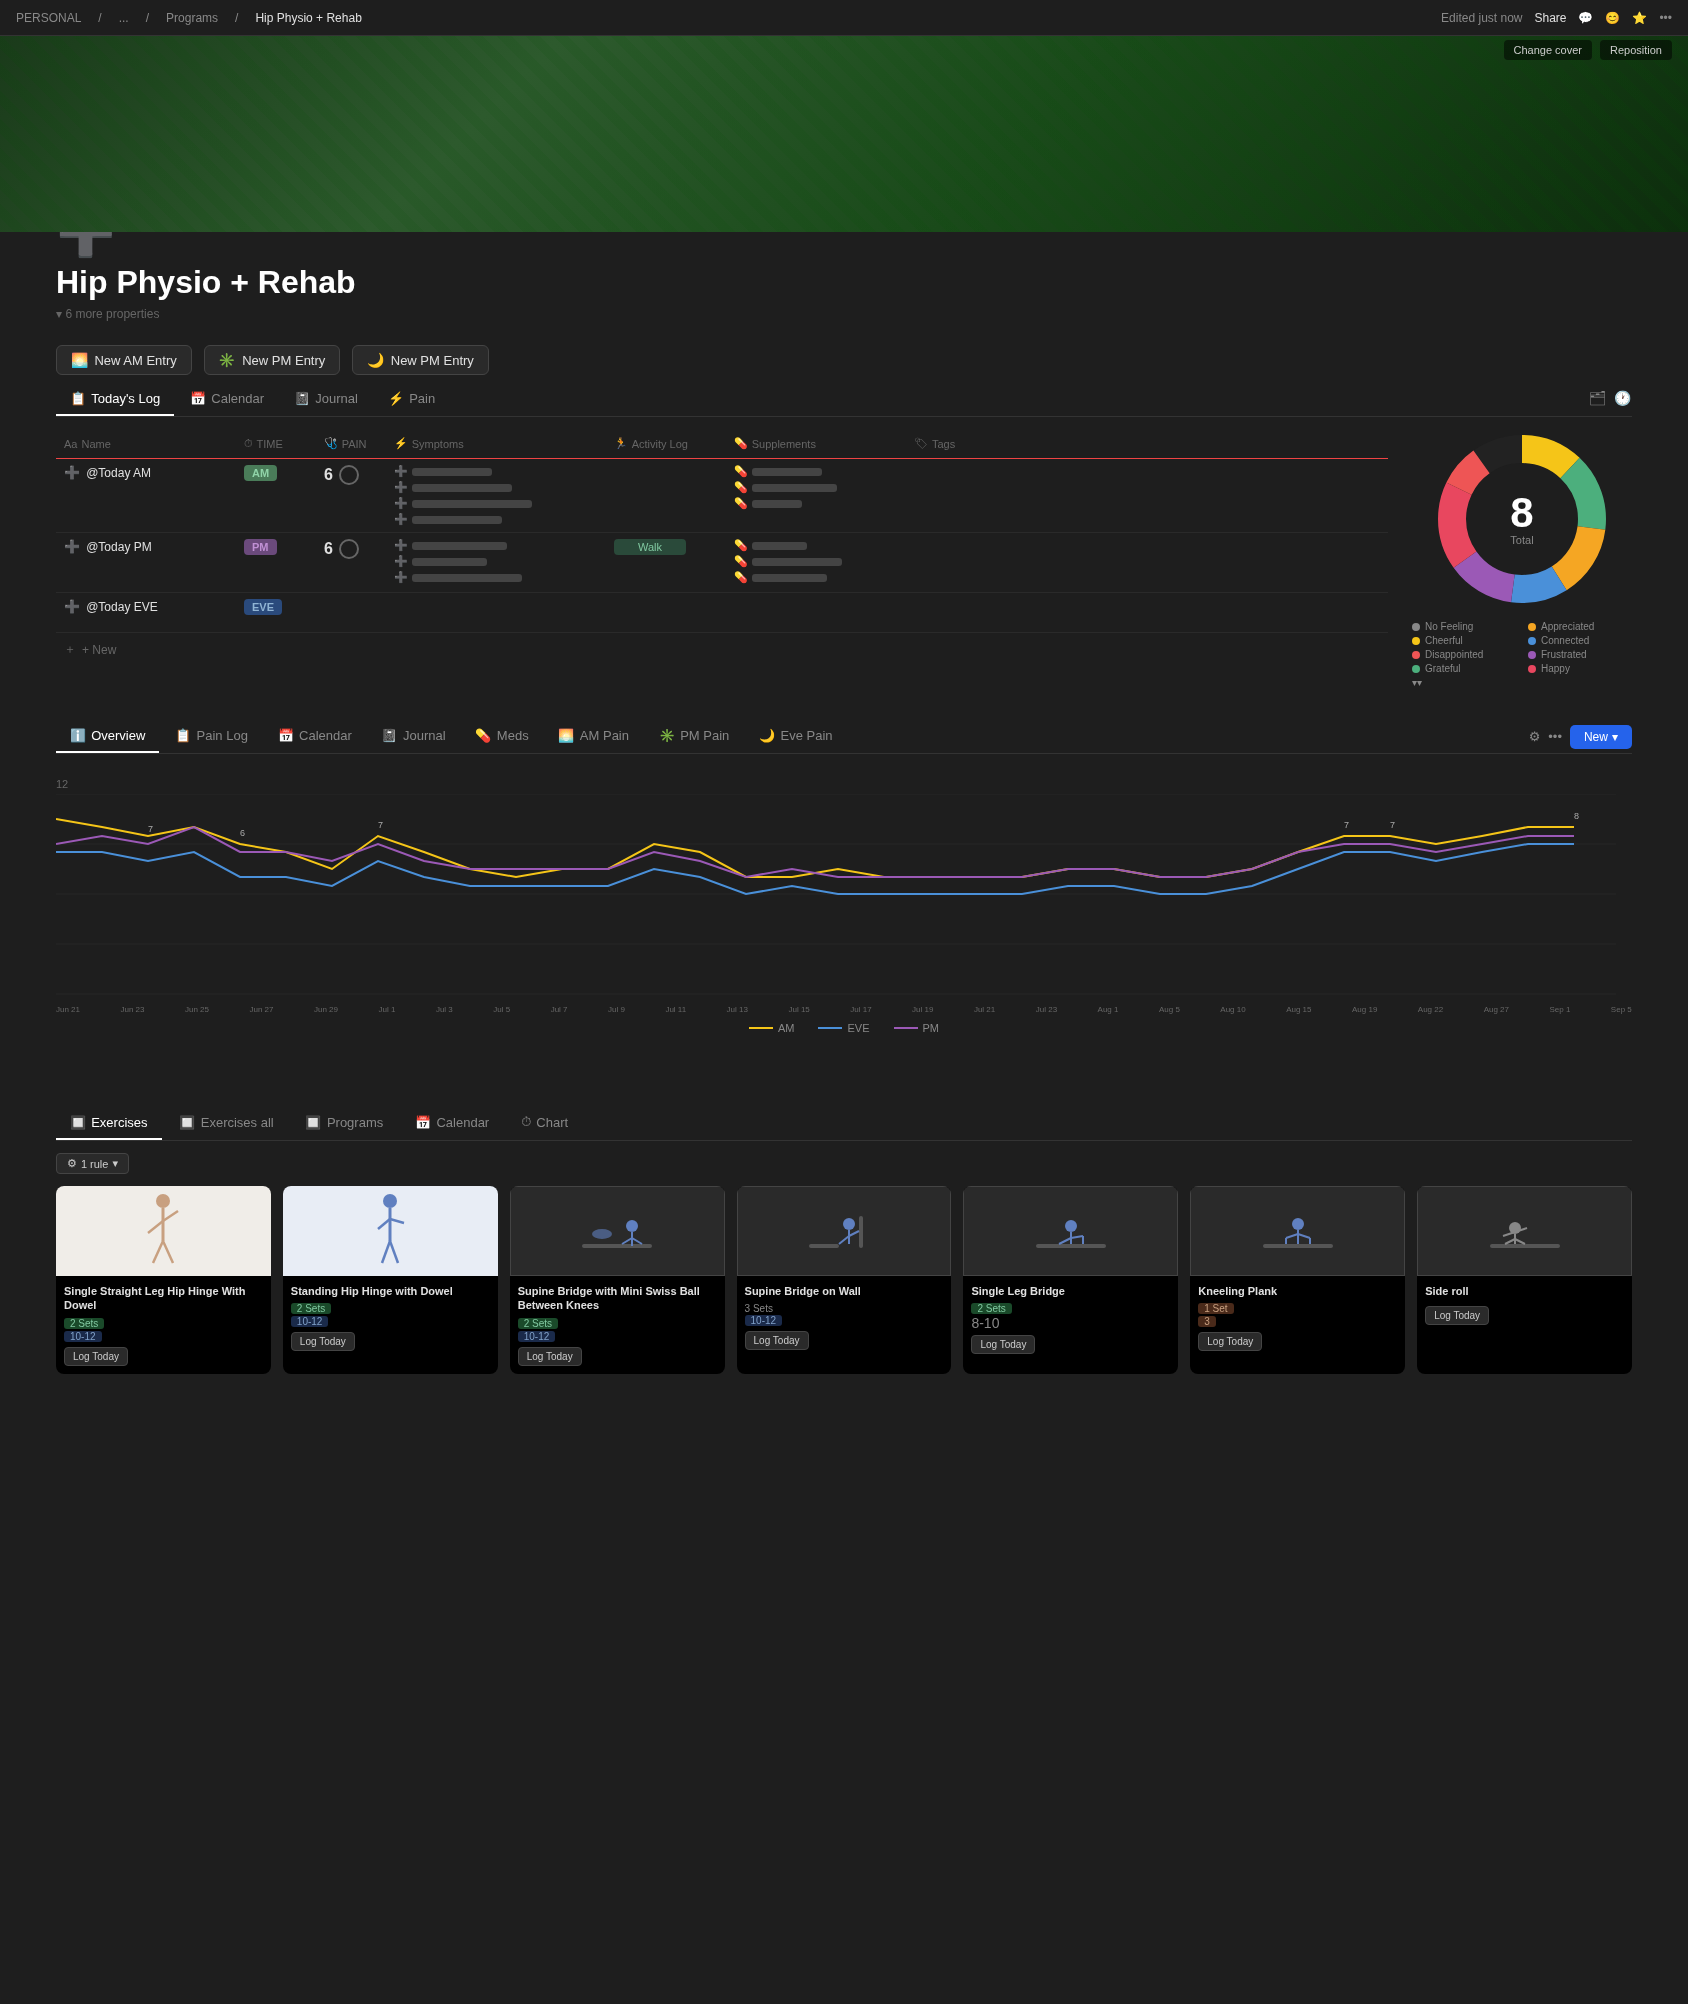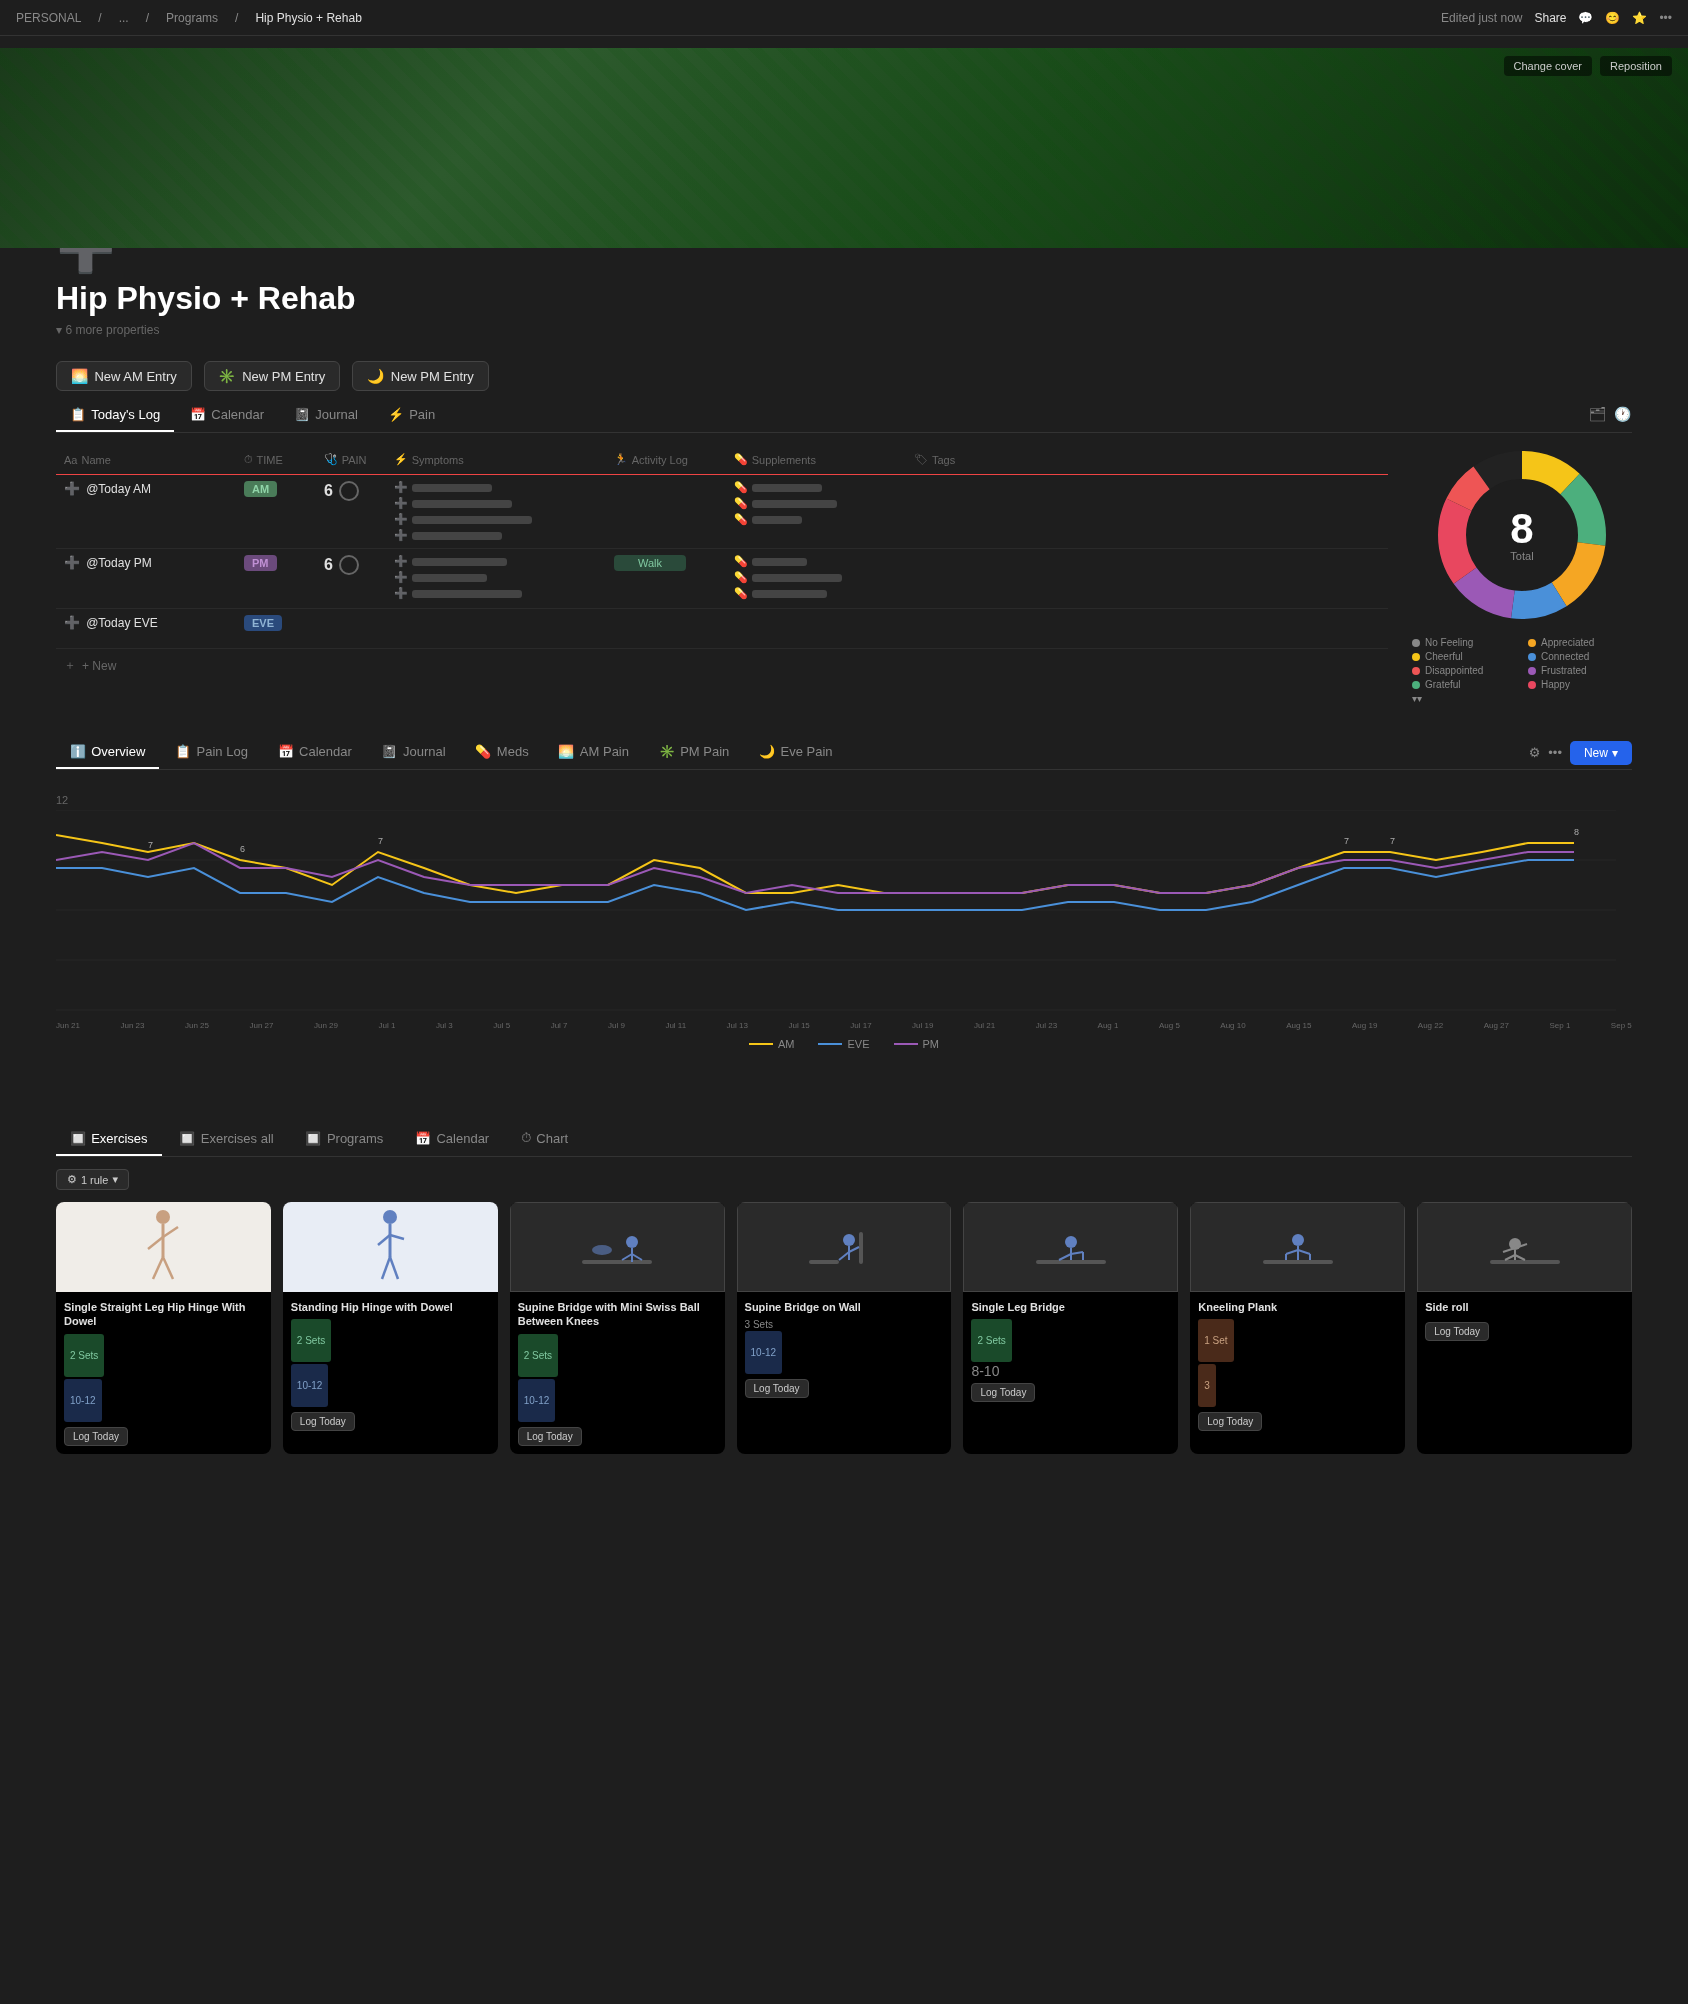--- a/index.html
+++ b/index.html
@@ -407,21 +407,21 @@
     }
     .exercise-name {
       font-size: 11px;
       font-weight: 600;
       color: #e0e0e0;
       margin-bottom: 4px;
       line-height: 1.3;
     }
     .exercise-tag {
       display: inline-block;
-      padding: 16px 6px;
+      padding: 0 6px;
       border-radius: 3px;
       font-size: 10px;
       margin: 1px 0;
     }
     .tag-green { background: #1a4a2a; color: #80c8a0; }
     .tag-blue { background: #1a2a4a; color: #80a0c8; }
     .tag-orange { background: #4a2a1a; color: #c8a080; }
     .log-btn {
       background: #2a2a2a;
       border: 1px solid #444;
@@ -449,21 +449,21 @@
   <div class="top-actions">
     <span>Edited just now</span>
     <span class="share-btn">Share</span>
     <span>💬</span>
     <span>😊</span>
     <span>⭐</span>
     <span>•••</span>
   </div>
 </div>
 
-<div class="cover" style="margin-top:48px;">
+<div class="cover" style="margin-top:32px;">
   <div class="cover-overlay"></div>
   <div class="cover-buttons">
     <button class="cover-btn">Change cover</button>
     <button class="cover-btn">Reposition</button>
   </div>
 </div>
 
 <div class="page-content">
   <span class="page-icon">➕</span>
   <h1 class="page-title">Hip Physio + Rehab</h1>

